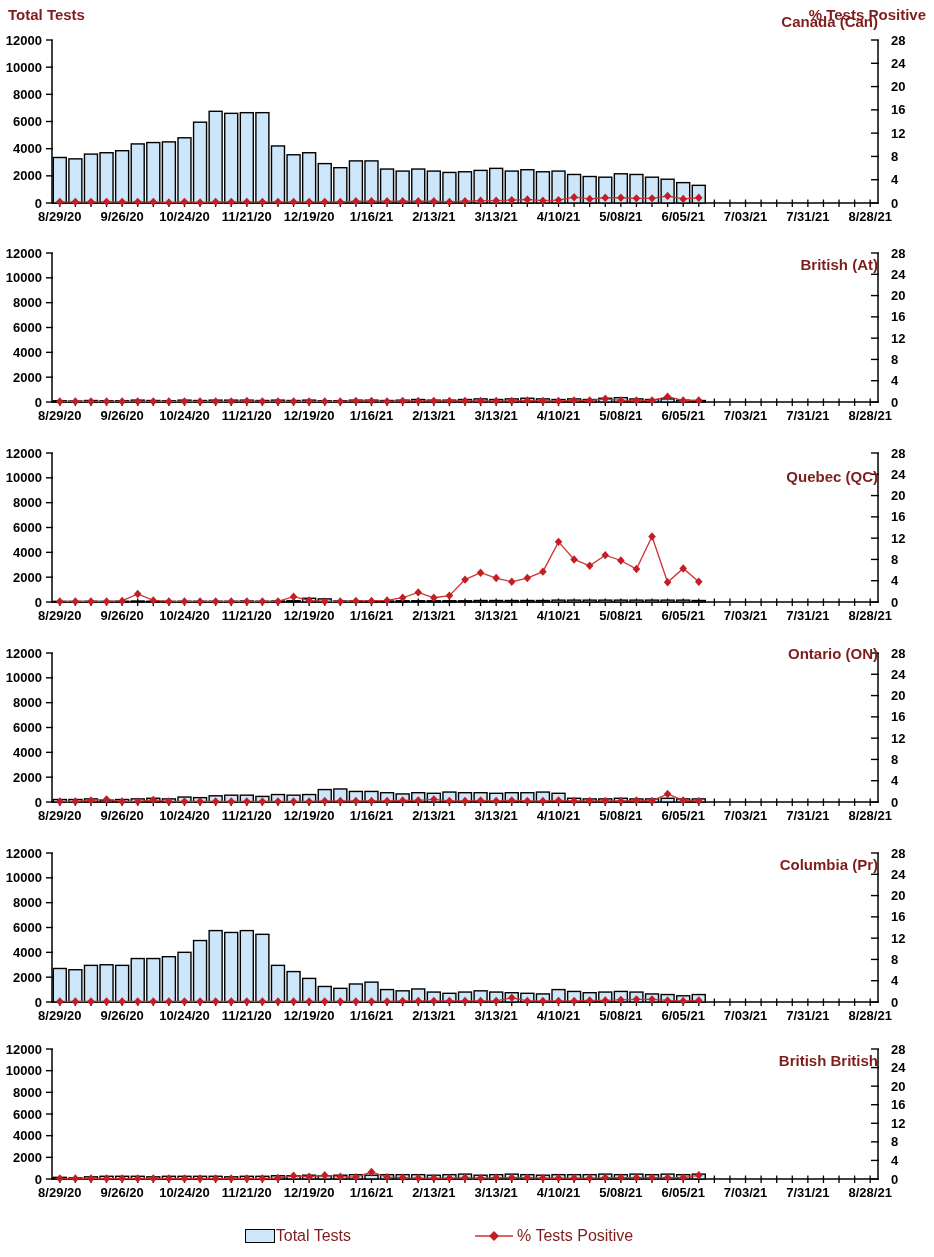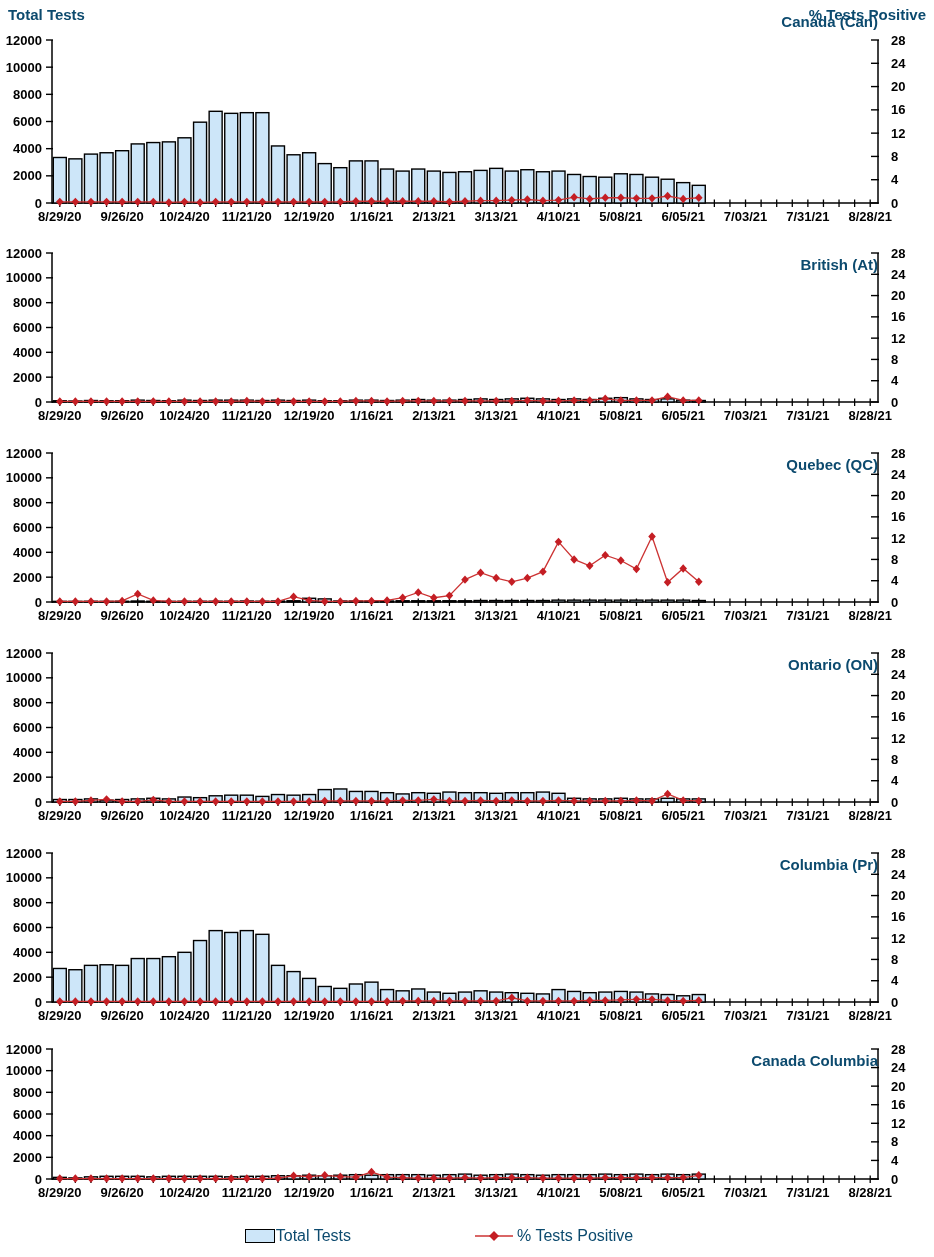--- a/index.html
+++ b/index.html
@@ -1,18 +1,18 @@
 <!DOCTYPE html>
 <html style="--bar-fill: #CDE6F9;"><head>
 <meta charset="utf-8">
 <style>
   html,body { margin:0; padding:0; background:#ffffff; }
   #page {
     position:relative; width:934px; height:1257px;
-    font-family:"Liberation Sans", sans-serif; color:#0c4a6e;
+    font-family:"Liberation Sans", sans-serif; color:#7f1d1d;
     background:#fff; overflow:hidden;
   }
   .chart-block { position:relative; width:934px; }
   .chart-title {
     position:absolute; left:52px; width:826px; text-align:right;
     font-size:15px; font-weight:bold; white-space:pre;
   }
   .corner-label { position:absolute; font-size:15px; font-weight:bold; }
   .corner-left { left:8px; top:6px; }
   .corner-right { right:8px; top:6px; text-align:right; }
@@ -413,21 +413,21 @@
         <path d="M620.8490566037736 166.20357142857145 L624.6490566037736 170.40357142857144 L620.8490566037736 174.60357142857143 L617.0490566037737 170.40357142857144 Z" fill="#C41E24"></path>
         <path d="M636.433962264151 166.20357142857145 L640.2339622641509 170.40357142857144 L636.433962264151 174.60357142857143 L632.633962264151 170.40357142857144 Z" fill="#C41E24"></path>
         <path d="M652.0188679245283 166.20357142857145 L655.8188679245283 170.40357142857144 L652.0188679245283 174.60357142857143 L648.2188679245284 170.40357142857144 Z" fill="#C41E24"></path>
         <path d="M667.6037735849056 162.47857142857143 L671.4037735849056 166.67857142857142 L667.6037735849056 170.8785714285714 L663.8037735849057 166.67857142857142 Z" fill="#C41E24"></path>
         <path d="M683.1886792452831 166.20357142857145 L686.988679245283 170.40357142857144 L683.1886792452831 174.60357142857143 L679.3886792452831 170.40357142857144 Z" fill="#C41E24"></path>
         <path d="M698.7735849056604 166.20357142857145 L702.5735849056604 170.40357142857144 L698.7735849056604 174.60357142857143 L694.9735849056605 170.40357142857144 Z" fill="#C41E24"></path>
       </svg>
   </div>
 
   <div class="chart-block" style="height:200px">
-    <div class="chart-title" style="top:26px">Quebec (QC)</div>
+    <div class="chart-title" style="top:38px">Quebec (QC)</div>
     <svg class="plot" width="934" height="200">
         <line x1="52" y1="23" x2="52" y2="172.75" stroke="#000000" stroke-width="1.5"></line>
         <line x1="878" y1="23" x2="878" y2="172.75" stroke="#000000" stroke-width="1.5"></line>
         <line x1="52" y1="172" x2="878" y2="172" stroke="#000000" stroke-width="1.5"></line>
         <line x1="46" y1="172" x2="53" y2="172" stroke="#000000" stroke-width="1.4"></line>
         <text x="42" y="176.5" text-anchor="end" style="font: bold 13px &quot;Liberation Sans&quot;, sans-serif;">0</text>
         <line x1="46" y1="147.16666666666666" x2="53" y2="147.16666666666666" stroke="#000000" stroke-width="1.4"></line>
         <text x="42" y="151.66666666666666" text-anchor="end" style="font: bold 13px &quot;Liberation Sans&quot;, sans-serif;">2000</text>
         <line x1="46" y1="122.33333333333334" x2="53" y2="122.33333333333334" stroke="#000000" stroke-width="1.4"></line>
         <text x="42" y="126.83333333333334" text-anchor="end" style="font: bold 13px &quot;Liberation Sans&quot;, sans-serif;">4000</text>
@@ -604,21 +604,21 @@
         <path d="M620.8490566037736 126.29285714285713 L624.6490566037736 130.49285714285713 L620.8490566037736 134.69285714285712 L617.0490566037737 130.49285714285713 Z" fill="#C41E24"></path>
         <path d="M636.433962264151 134.80714285714288 L640.2339622641509 139.00714285714287 L636.433962264151 143.20714285714286 L632.633962264151 139.00714285714287 Z" fill="#C41E24"></path>
         <path d="M652.0188679245283 102.34642857142856 L655.8188679245283 106.54642857142856 L652.0188679245283 110.74642857142857 L648.2188679245284 106.54642857142856 Z" fill="#C41E24"></path>
         <path d="M667.6037735849056 148.1107142857143 L671.4037735849056 152.31071428571428 L667.6037735849056 156.51071428571427 L663.8037735849057 152.31071428571428 Z" fill="#C41E24"></path>
         <path d="M683.1886792452831 134.275 L686.988679245283 138.475 L683.1886792452831 142.67499999999998 L679.3886792452831 138.475 Z" fill="#C41E24"></path>
         <path d="M698.7735849056604 147.57857142857145 L702.5735849056604 151.77857142857144 L698.7735849056604 155.97857142857143 L694.9735849056605 151.77857142857144 Z" fill="#C41E24"></path>
       </svg>
   </div>
 
   <div class="chart-block" style="height:200px">
-    <div class="chart-title" style="top:26px">Ontario (ON)</div>
+    <div class="chart-title" style="top:15px">Ontario (ON)</div>
     <svg class="plot" width="934" height="200">
         <line x1="52" y1="23" x2="52" y2="172.75" stroke="#000000" stroke-width="1.5"></line>
         <line x1="878" y1="23" x2="878" y2="172.75" stroke="#000000" stroke-width="1.5"></line>
         <line x1="52" y1="172" x2="878" y2="172" stroke="#000000" stroke-width="1.5"></line>
         <line x1="46" y1="172" x2="53" y2="172" stroke="#000000" stroke-width="1.4"></line>
         <text x="42" y="176.5" text-anchor="end" style="font: bold 13px &quot;Liberation Sans&quot;, sans-serif;">0</text>
         <line x1="46" y1="147.16666666666666" x2="53" y2="147.16666666666666" stroke="#000000" stroke-width="1.4"></line>
         <text x="42" y="151.66666666666666" text-anchor="end" style="font: bold 13px &quot;Liberation Sans&quot;, sans-serif;">2000</text>
         <line x1="46" y1="122.33333333333334" x2="53" y2="122.33333333333334" stroke="#000000" stroke-width="1.4"></line>
         <text x="42" y="126.83333333333334" text-anchor="end" style="font: bold 13px &quot;Liberation Sans&quot;, sans-serif;">4000</text>
@@ -986,21 +986,21 @@
         <path d="M620.8490566037736 165.67142857142858 L624.6490566037736 169.87142857142857 L620.8490566037736 174.07142857142856 L617.0490566037737 169.87142857142857 Z" fill="#C41E24"></path>
         <path d="M636.433962264151 165.13928571428573 L640.2339622641509 169.33928571428572 L636.433962264151 173.5392857142857 L632.633962264151 169.33928571428572 Z" fill="#C41E24"></path>
         <path d="M652.0188679245283 165.13928571428573 L655.8188679245283 169.33928571428572 L652.0188679245283 173.5392857142857 L648.2188679245284 169.33928571428572 Z" fill="#C41E24"></path>
         <path d="M667.6037735849056 166.20357142857145 L671.4037735849056 170.40357142857144 L667.6037735849056 174.60357142857143 L663.8037735849057 170.40357142857144 Z" fill="#C41E24"></path>
         <path d="M683.1886792452831 166.7357142857143 L686.988679245283 170.93571428571428 L683.1886792452831 175.13571428571427 L679.3886792452831 170.93571428571428 Z" fill="#C41E24"></path>
         <path d="M698.7735849056604 166.20357142857145 L702.5735849056604 170.40357142857144 L698.7735849056604 174.60357142857143 L694.9735849056605 170.40357142857144 Z" fill="#C41E24"></path>
       </svg>
   </div>
 
   <div class="chart-block" style="height:185px">
-    <div class="chart-title" style="top:22px">Canada Columbia</div>
+    <div class="chart-title" style="top:22px">British British</div>
     <svg class="plot" width="934" height="185">
         <line x1="52" y1="19" x2="52" y2="149.75" stroke="#000000" stroke-width="1.5"></line>
         <line x1="878" y1="19" x2="878" y2="149.75" stroke="#000000" stroke-width="1.5"></line>
         <line x1="52" y1="149" x2="878" y2="149" stroke="#000000" stroke-width="1.5"></line>
         <line x1="46" y1="149" x2="53" y2="149" stroke="#000000" stroke-width="1.4"></line>
         <text x="42" y="153.5" text-anchor="end" style="font: bold 13px &quot;Liberation Sans&quot;, sans-serif;">0</text>
         <line x1="46" y1="127.33333333333334" x2="53" y2="127.33333333333334" stroke="#000000" stroke-width="1.4"></line>
         <text x="42" y="131.83333333333334" text-anchor="end" style="font: bold 13px &quot;Liberation Sans&quot;, sans-serif;">2000</text>
         <line x1="46" y1="105.66666666666667" x2="53" y2="105.66666666666667" stroke="#000000" stroke-width="1.4"></line>
         <text x="42" y="110.16666666666667" text-anchor="end" style="font: bold 13px &quot;Liberation Sans&quot;, sans-serif;">4000</text>

